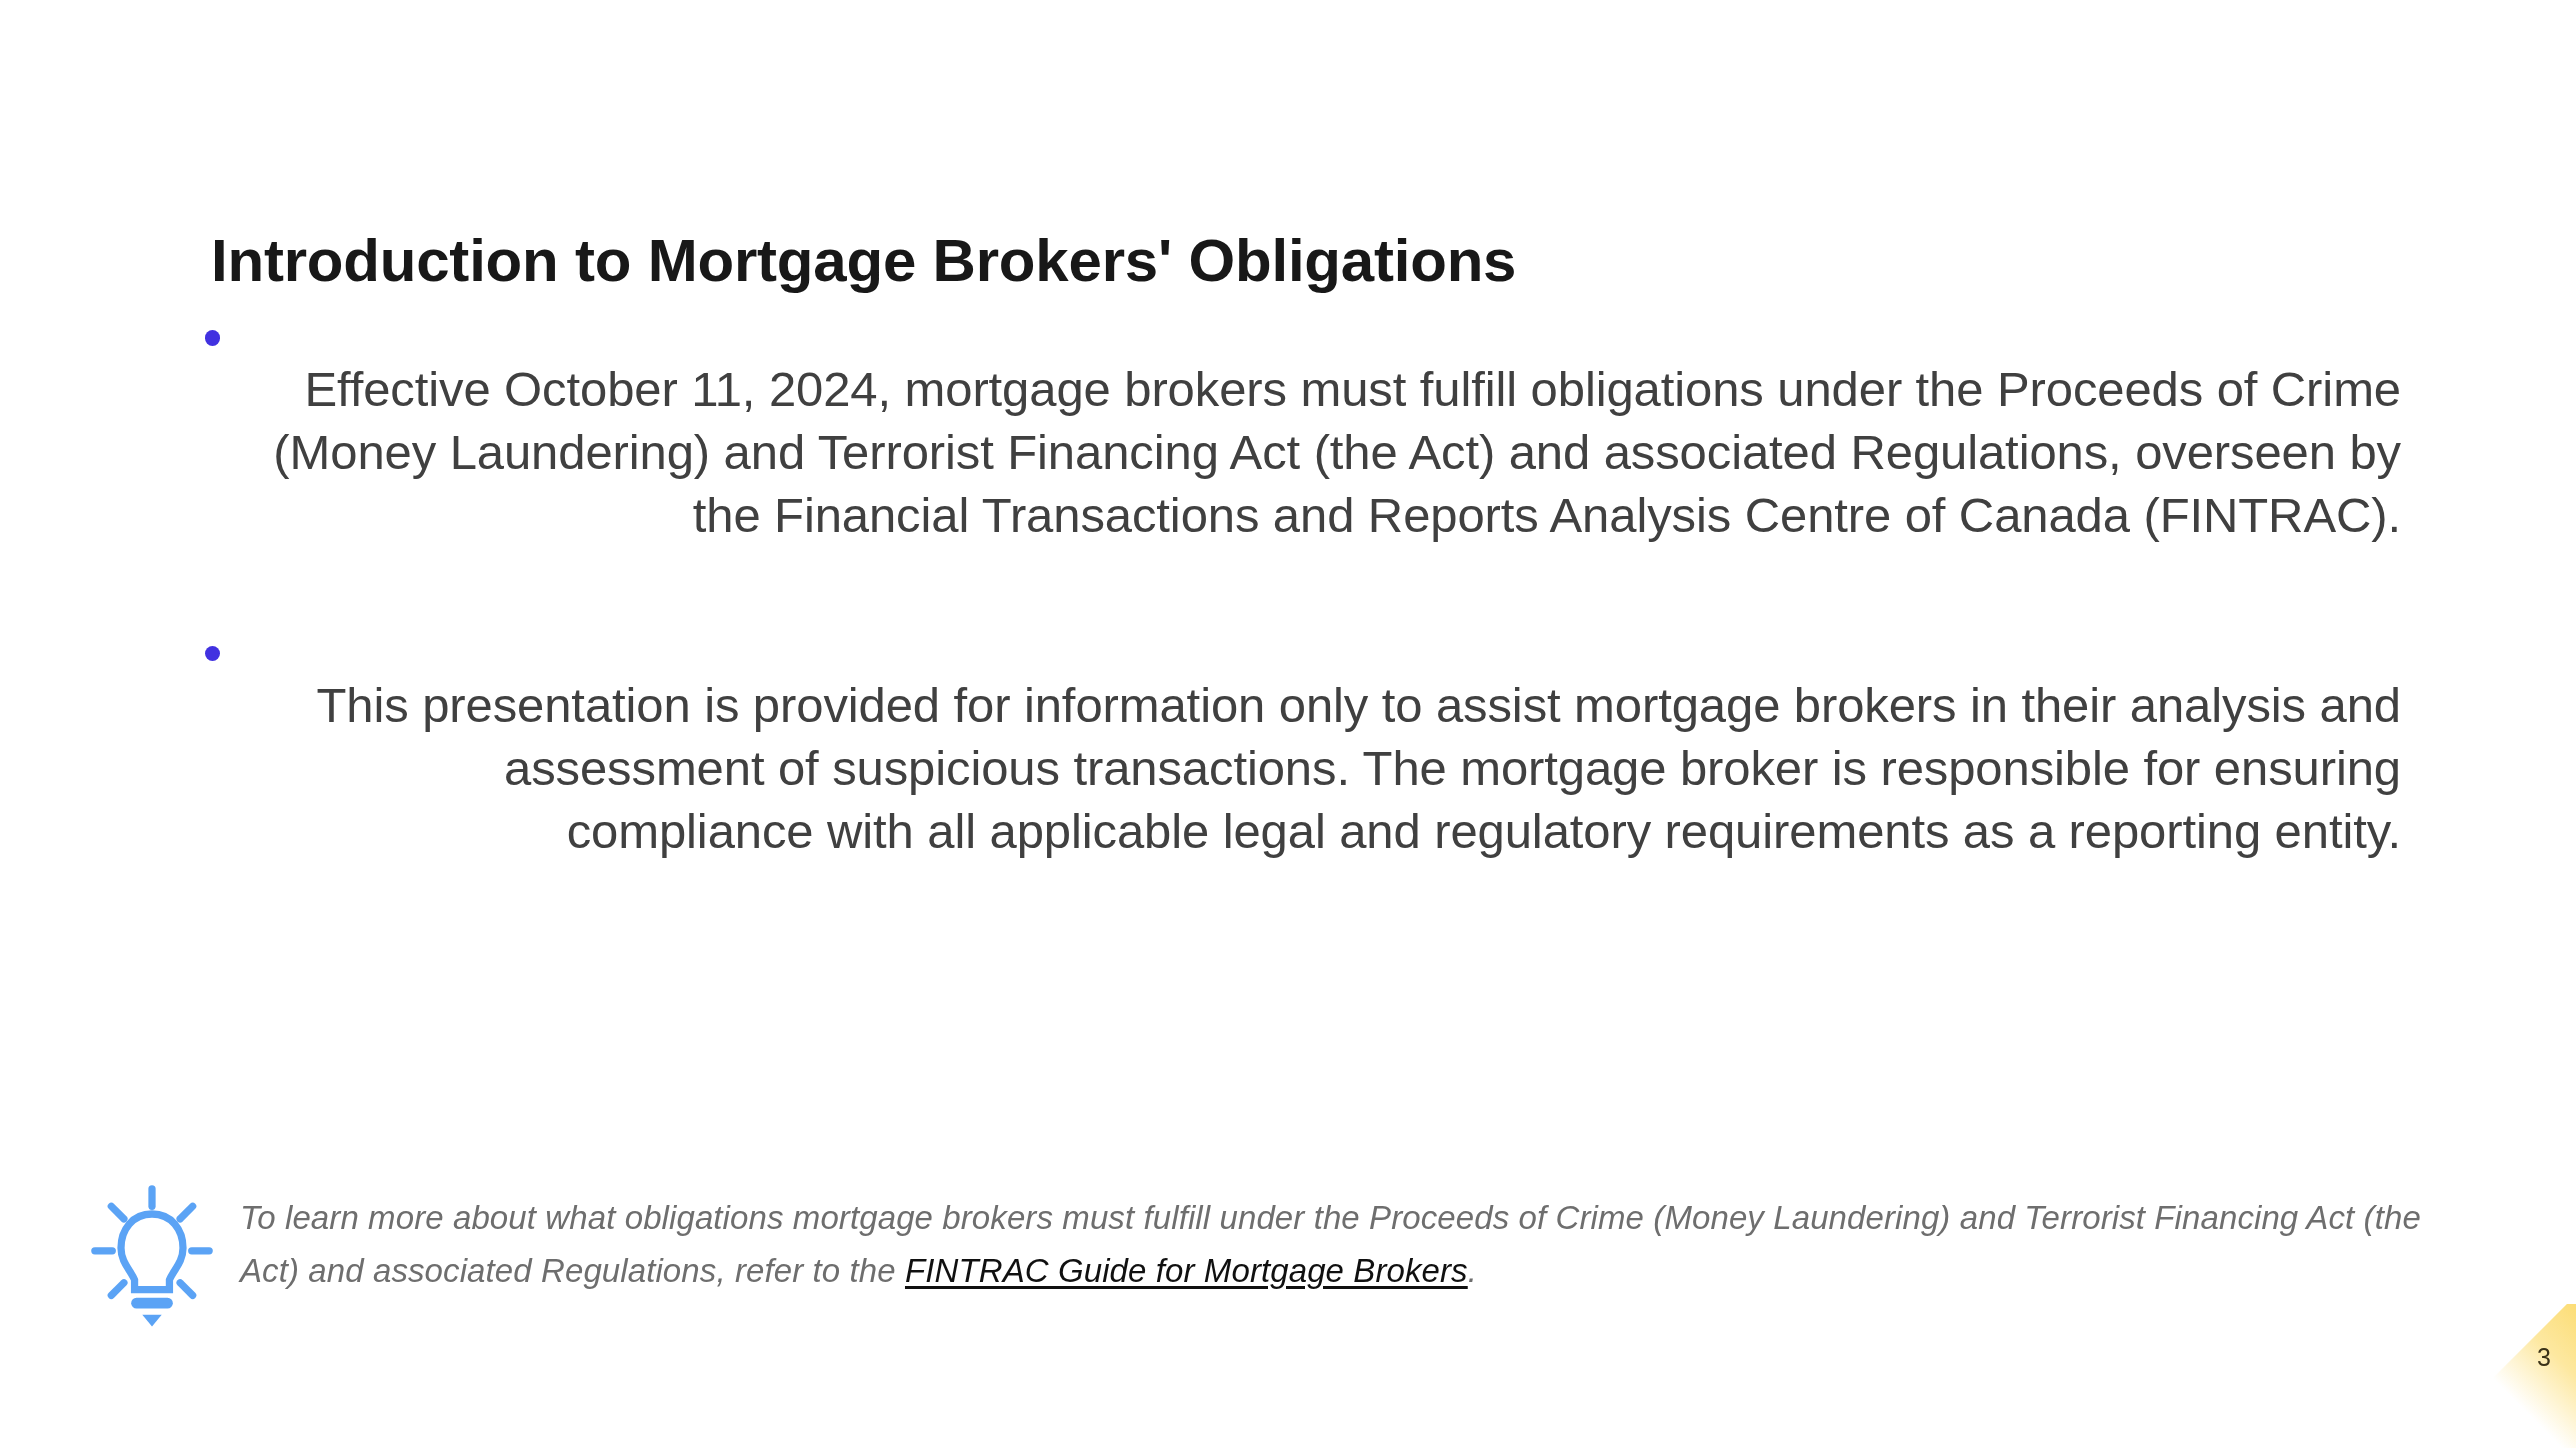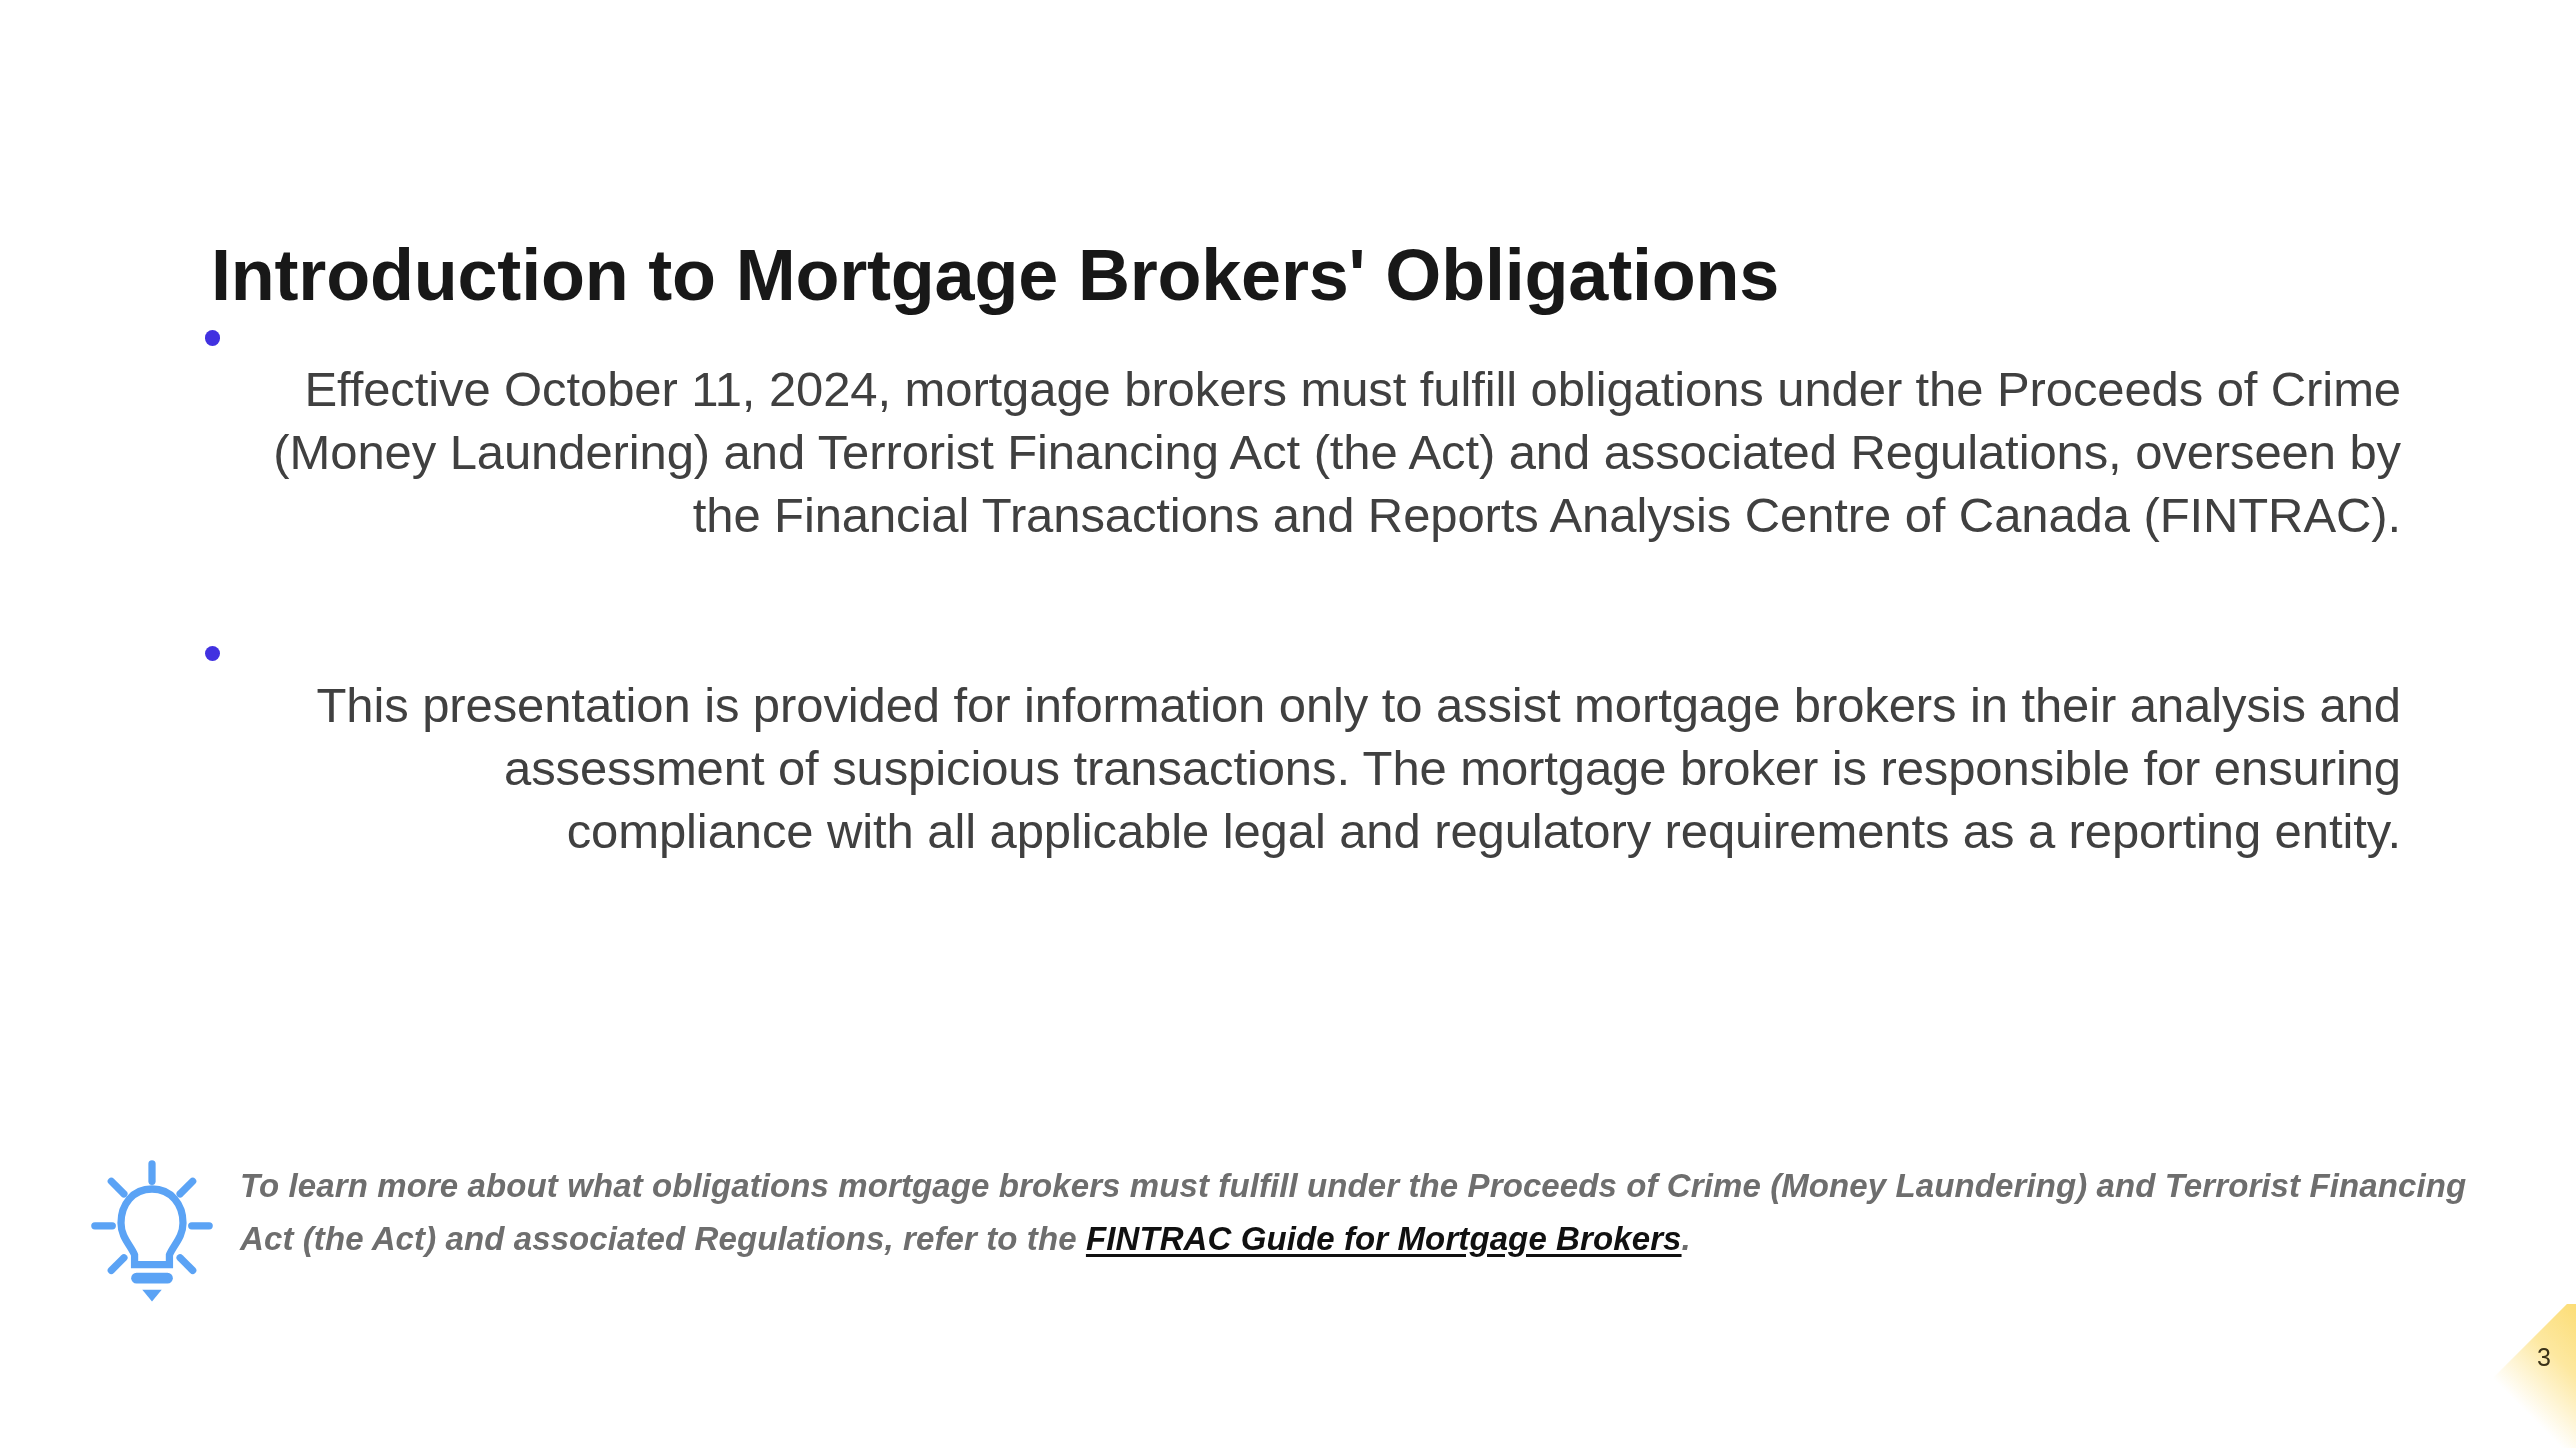--- a/index.html
+++ b/index.html
@@ -21,21 +21,21 @@
     inset: 0;
     background: #ffffff;
   }
 
   
   .slide-title {
     position: absolute;
     left: 211px;
     top: 189px;
     width: 2125px;
-    font-size: 72px;
+    font-size: 60px;
     font-weight: bold;
     color: #181818;
     letter-spacing: -0.2px;
     line-height: 1.08;
     white-space: nowrap;
   }
 
   
   .body-block {
     position: absolute;
@@ -68,25 +68,24 @@
     font-size: 49px;
     line-height: 1.285;
     color: #404040;
     letter-spacing: -0.1px;
   }
 
   
   .footnote {
     position: absolute;
     left: 89px;
-    top: 1156px;
+    top: 1181px;
     width: 2395px;
     display: flex;
-    align-items: flex-start;
-    font-weight: bold;
+    align-items: center;
   }
   .bulb-wrap {
     flex: 0 0 auto;
     width: 126px;
     height: 155px;
     margin-top: 1.9px;
   }
   .bulb-wrap svg { display: block; }
   .footnote-text {
     flex: 1 1 auto;

